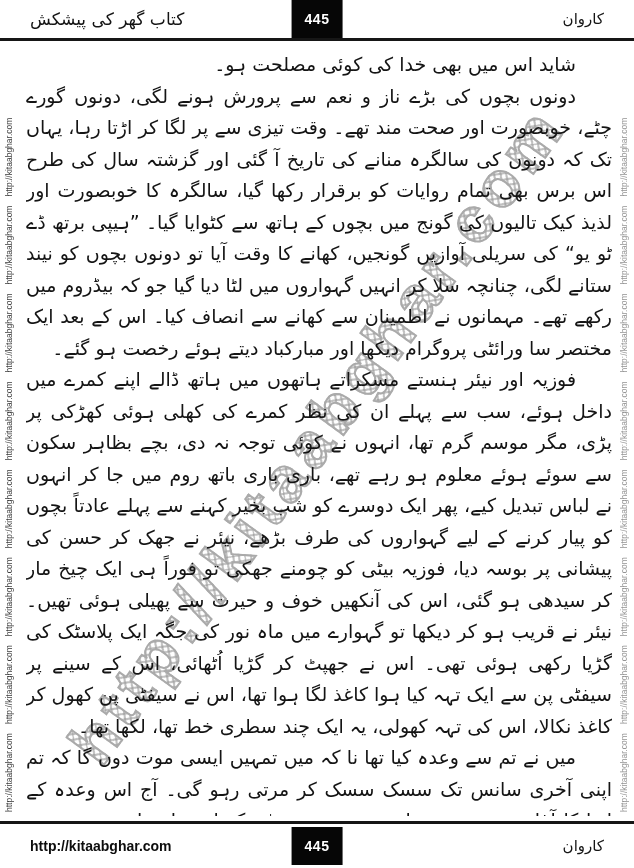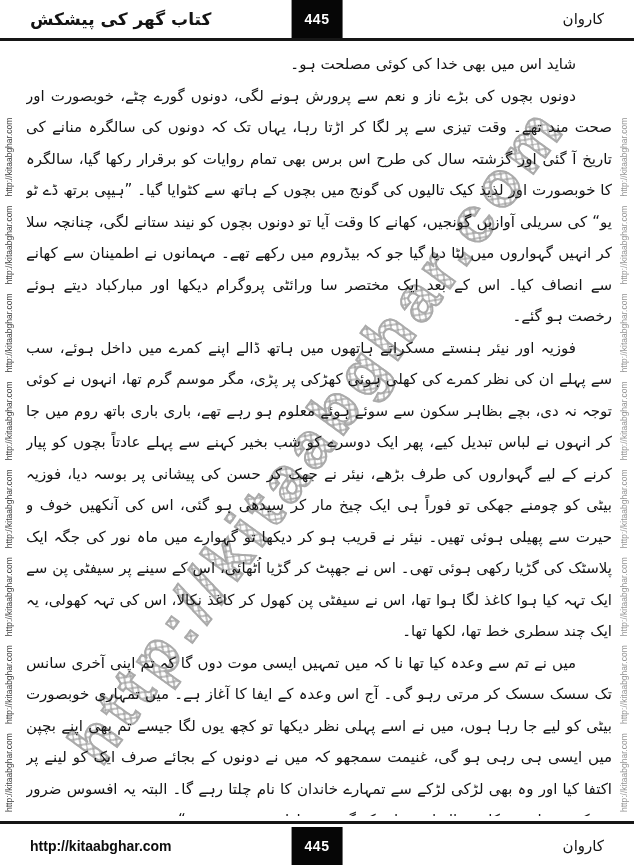--- a/index.html
+++ b/index.html
@@ -20,21 +20,21 @@
     background:#fff;z-index:6;
   }
   .bar.top{top:0;height:41px;border-bottom:3px solid #161616;}
   .bar.bottom{bottom:0;height:47px;border-top:3px solid #161616;}
   .pagebox{
     position:absolute;left:50%;transform:translateX(-50%);
     background:#060606;color:#ffffff;
     font:bold 14px "Liberation Sans", sans-serif;
     padding:11px 13px;letter-spacing:.5px;
   }
-  .hdr-left{font-size:17px;font-weight:bold;direction:rtl;}
+  .hdr-left{font-size:17px;font-weight:normal;direction:rtl;}
   .hdr-right{font-size:15px;direction:rtl;}
   .ftr-url{font:bold 14px "Liberation Sans", sans-serif;color:#0d0d0d;}
   .ftr-right{font-size:15px;direction:rtl;}
   
   .watermark{
     position:absolute;left:50%;top:50%;
     transform:translate(-50%,-50%) rotate(-54deg);
     font:800 64px "Liberation Sans", sans-serif;
     letter-spacing:7px;white-space:nowrap;
     color:transparent;
@@ -59,21 +59,21 @@
   }
   .margin-strip span{margin-right:9px;}
   .margin-strip.left{left:4px;top:812px;color:#3d3d3d;}
   .margin-strip.right{left:619px;top:812px;color:#949494;}
   
   .bodytext{
     position:absolute;
     top:49px;bottom:52px;left:26px;right:22px;
     direction:rtl;
     text-align:justify;
-    font-size:15px;
+    font-size:19px;
     line-height:31.5px;
     z-index:3;
     overflow:hidden;
   }
   .bodytext p.para{
     margin:0;
     text-indent:36px;
   }
 </style>
 </head>

